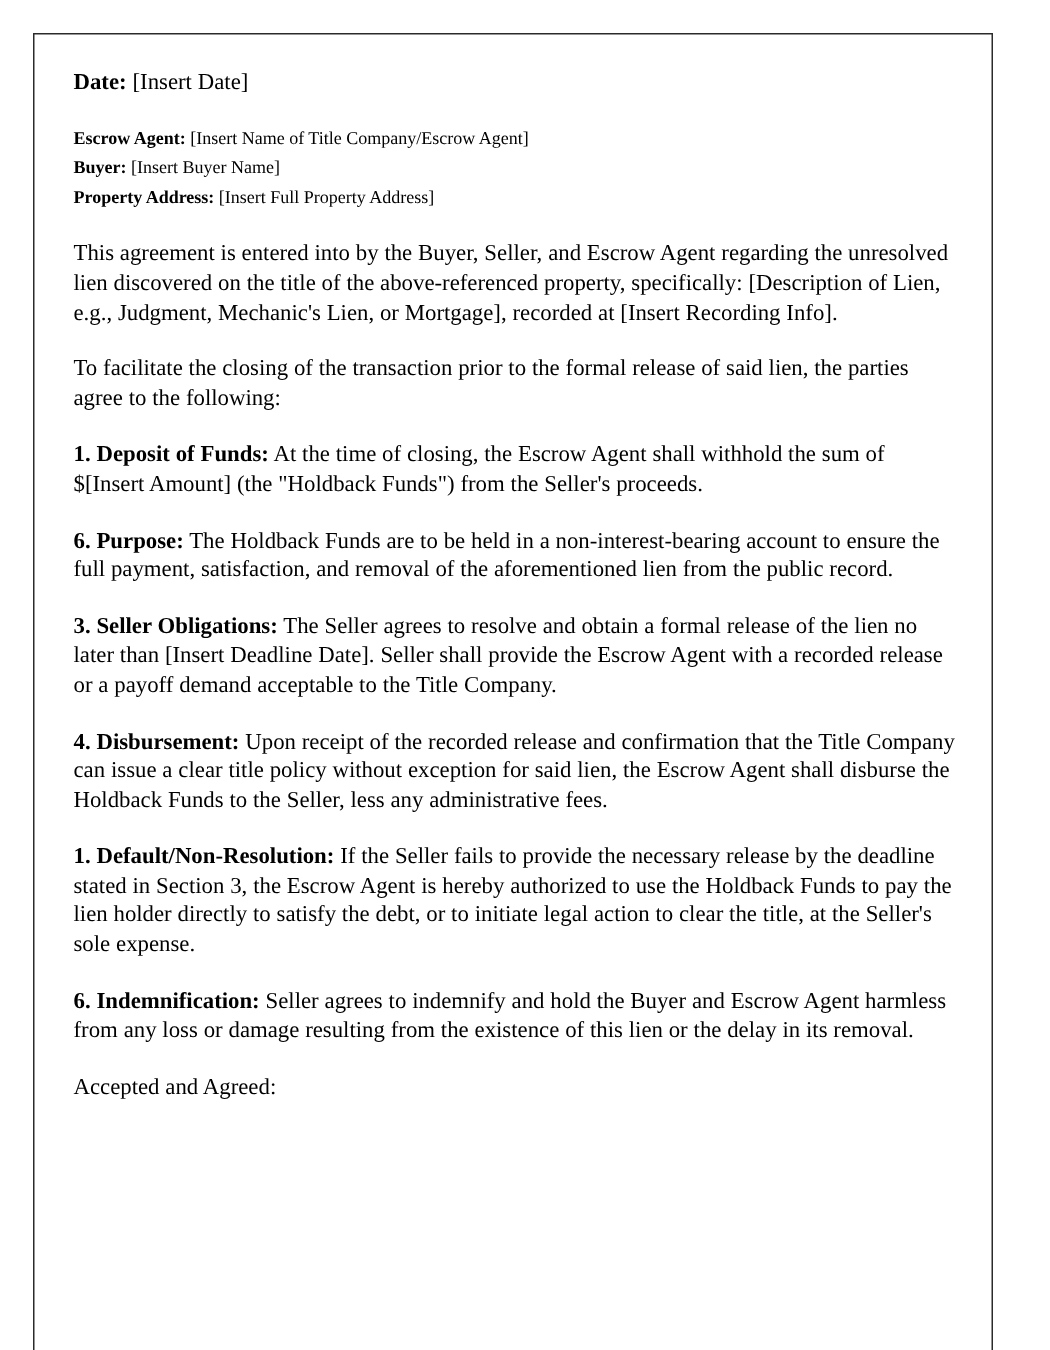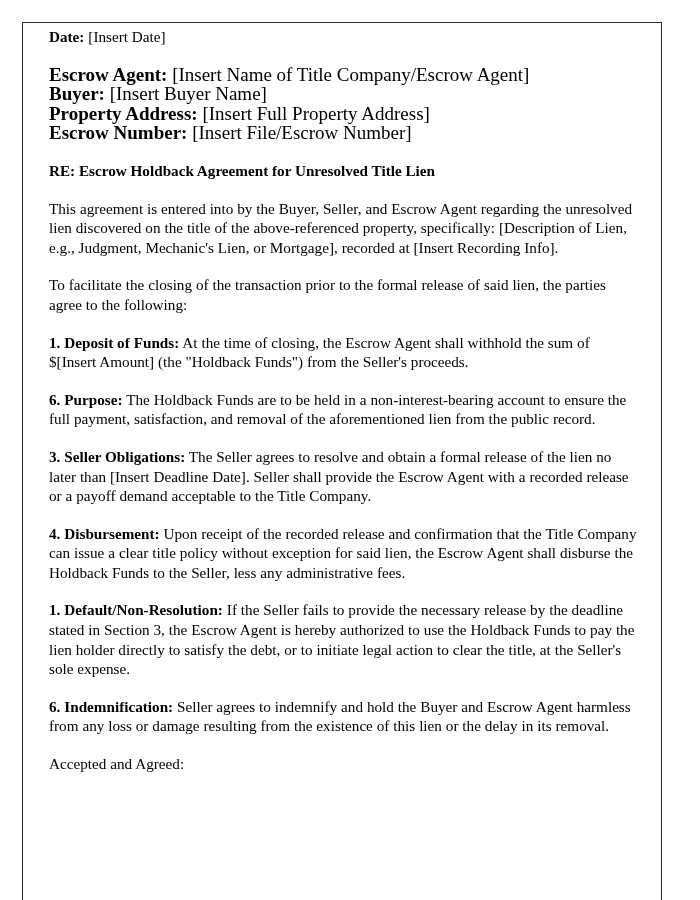--- a/index.html
+++ b/index.html
@@ -26,38 +26,38 @@
     border-left: 1.5px solid #2b2b2b;
     border-top: 1.5px solid #2b2b2b;
     border-right: 1.5px solid #2b2b2b;
     border-bottom: none;
     background: #ffffff;
   }
 
   .doc-body {
     position: absolute;
     left: 26px;            
-    top: 4px;
+    top: 22px;
     width: 589px;          
   }
 
   .para {
     font-size: 15.2px;
     line-height: 19.6px;
     text-align: left;
     margin: 0 0 18px 0;
     word-spacing: 0.1px;
   }
   .para:last-child {
     margin-bottom: 0;
   }
 
   
   .party-line {
-    font-size: 19px;
+    font-size: 12px;
     line-height: 19.6px;
     margin: 0;
   }
   .party-block {
     margin: 0 0 18px 0;
   }
 
   .lbl {
     font-weight: bold;
   }
@@ -85,27 +85,22 @@
         <span>[Insert Name of Title Company/Escrow Agent]</span>
       </div>
       <div class="party-line">
         <span class="lbl">Buyer:</span>
         <span>[Insert Buyer Name]</span>
       </div>
       <div class="party-line">
         <span class="lbl">Property Address:</span>
         <span>[Insert Full Property Address]</span>
       </div>
-      <div class="party-line">
-        <span class="lbl">Escrow Number:</span>
-        <span>[Insert File/Escrow Number]</span>
-      </div>
     </div>
 
-    <div class="heading">RE: Escrow Holdback Agreement for Unresolved Title Lien</div>
 
     <div class="para">This agreement is entered into by the Buyer, Seller, and Escrow Agent regarding the unresolved lien discovered on the title of the above-referenced property, specifically: [Description of Lien, e.g., Judgment, Mechanic's Lien, or Mortgage], recorded at [Insert Recording Info].</div>
 
     <div class="para">To facilitate the closing of the transaction prior to the formal release of said lien, the parties agree to the following:</div>
 
     <div class="para">
       <span class="lbl">1. Deposit of Funds:</span><span> At the time of closing, the Escrow Agent shall withhold the sum of $[Insert Amount] (the "Holdback Funds") from the Seller's proceeds.</span>
     </div>
 
     <div class="para">

